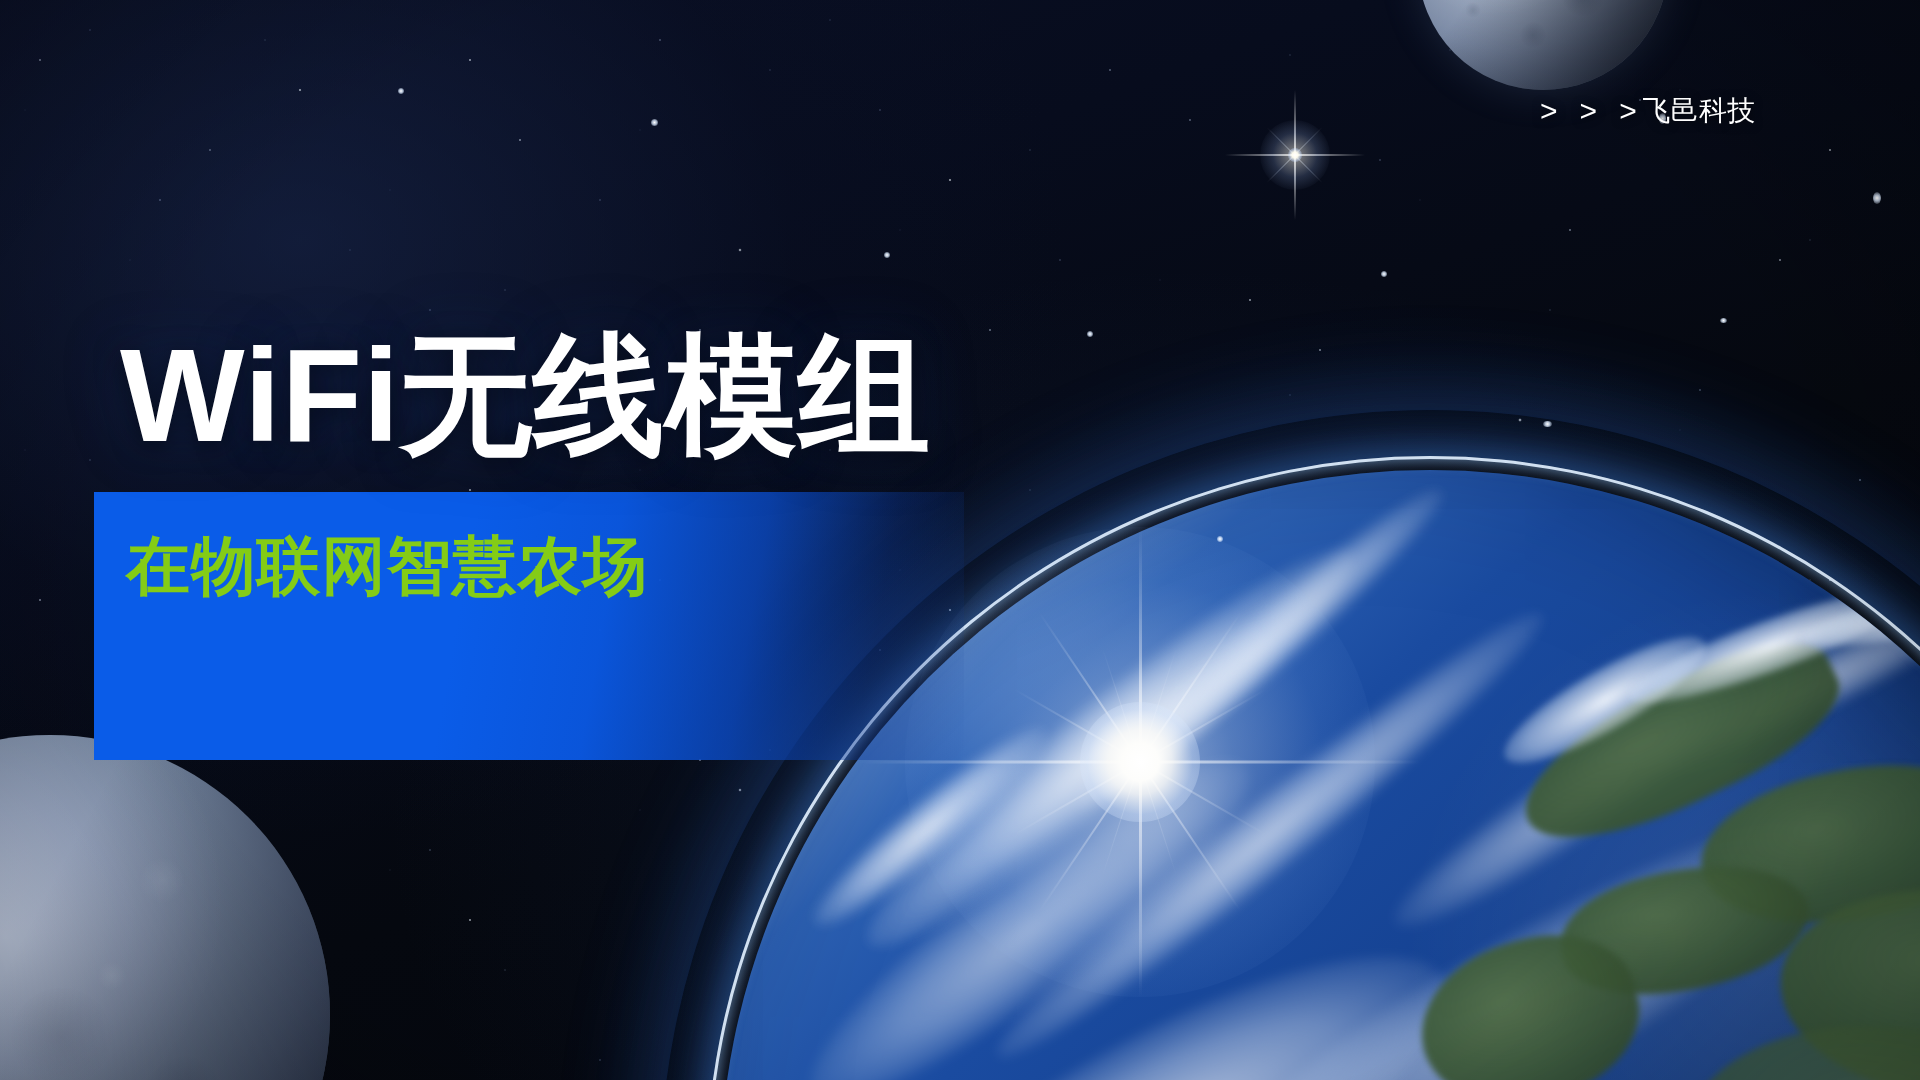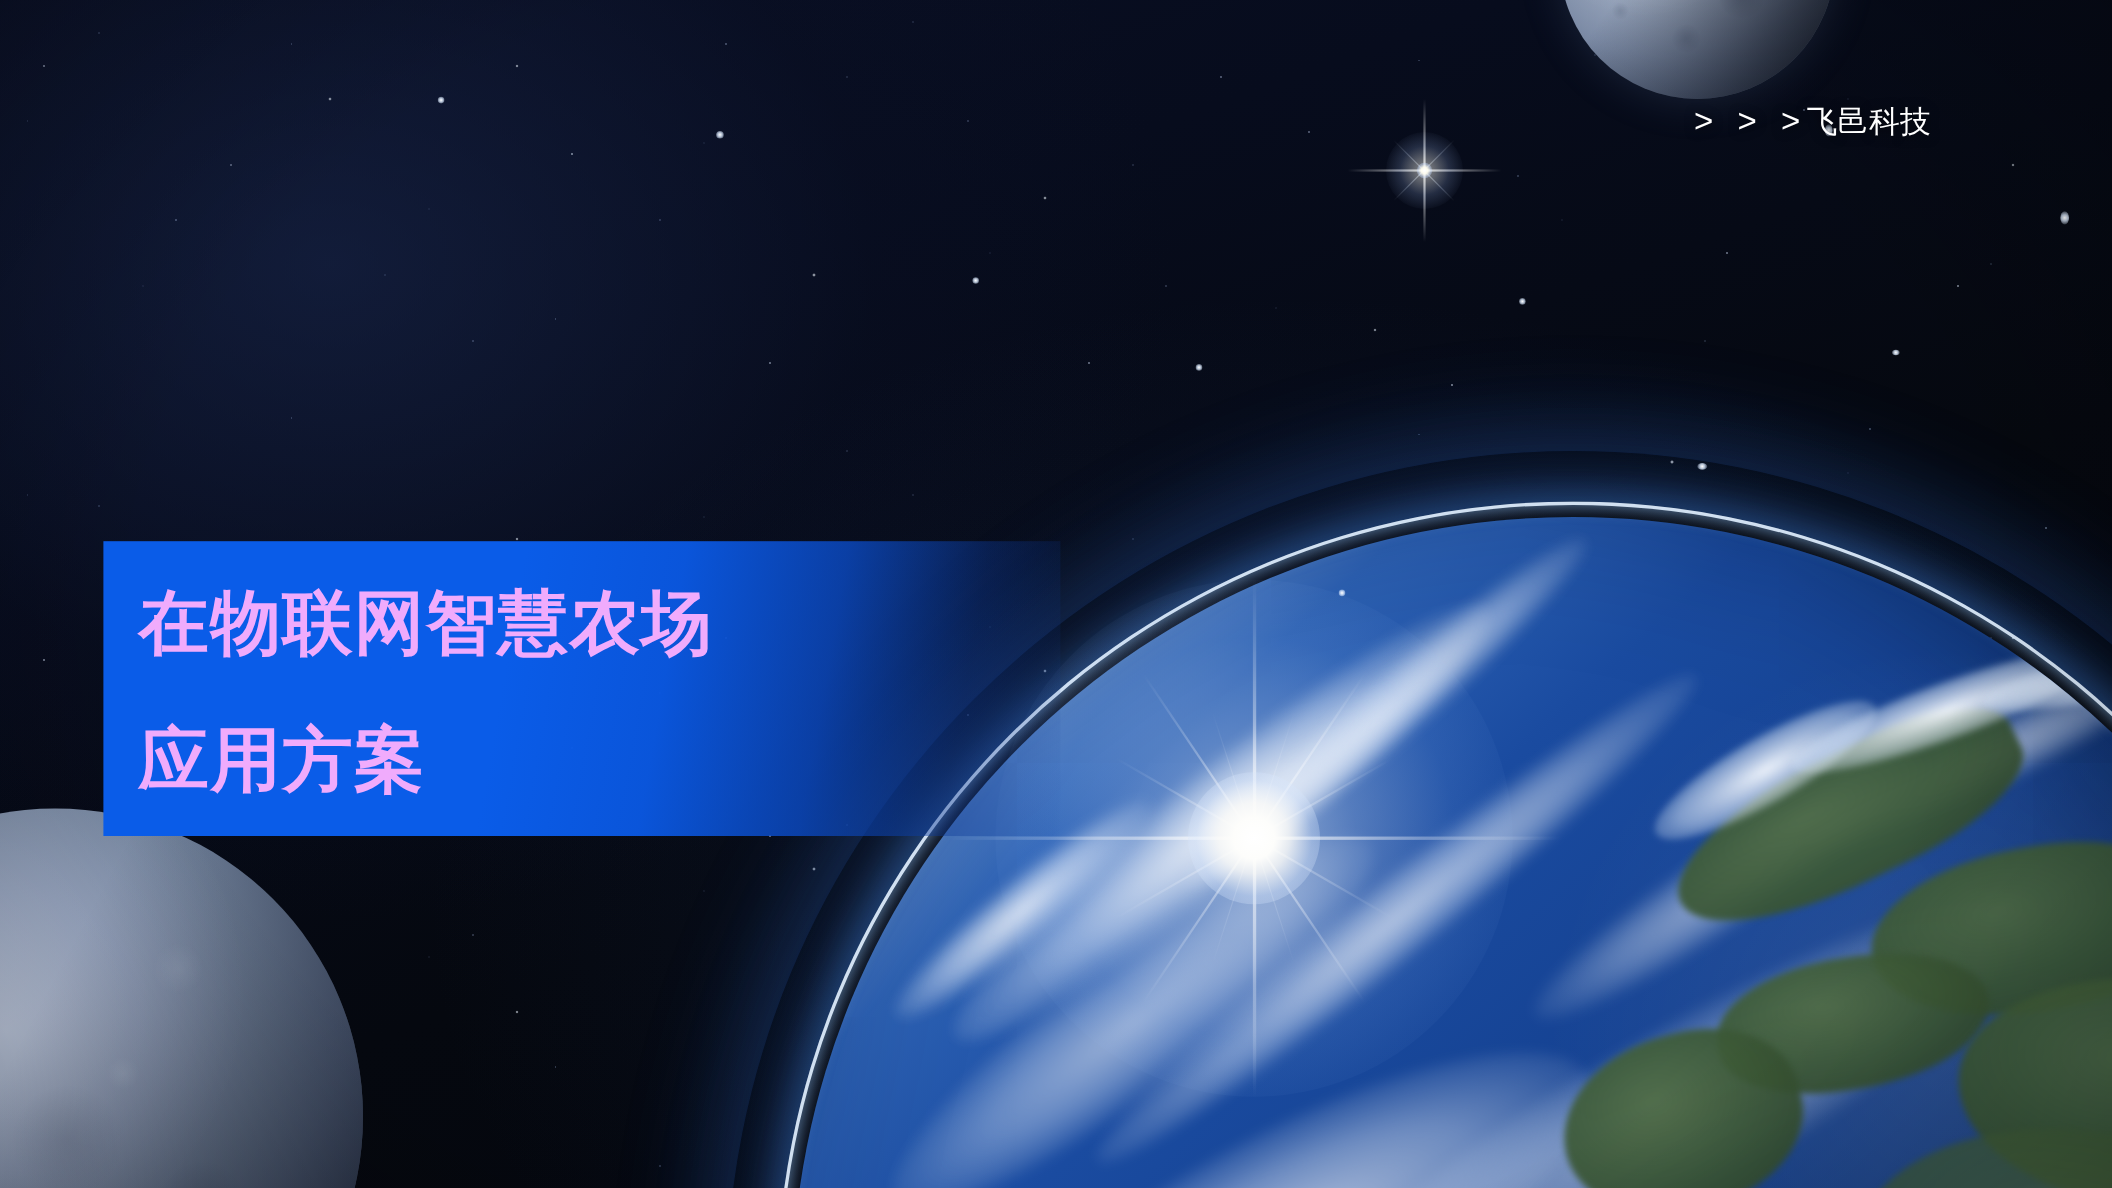--- a/index.html
+++ b/index.html
@@ -314,21 +314,21 @@
     width: 870px; height: 268px;
     z-index: 25;
     background: linear-gradient(100deg,
       #0a5ce8 0%, #0a5ce8 42%, rgba(10,88,226,.96) 58%,
       rgba(11,75,198,.80) 74%, rgba(12,56,150,.42) 88%, rgba(12,40,110,0) 100%);
   }
   .subtext {
     position: absolute;
     left: 126px; top: 504px;
     z-index: 26;
-    color: #f0abfc;
+    color: #84cc16;
     font-size: 64px;
     font-weight: 700;
     line-height: 1.95;
     letter-spacing: 0.02em;
     white-space: nowrap;
   }
   .subtext .line { display: block; }
 
   
   .vignette {
@@ -422,20 +422,20 @@
   <div class="ministar" style="left:1720px; top:318px; width:7px;  height:5px;"></div>
   <div class="ministar" style="left:398px;  top:88px;  width:6px;  height:6px;"></div>
 
   <div class="vignette"></div>
 
   <div class="logo">
     <span class="chev">&gt;  &gt;  &gt;</span>
     <span class="brand">飞邑科技</span>
   </div>
 
+  <div class="headline">WiFi无线模组</div>
 
   <div class="subbox"></div>
   <div class="subtext">
     <span class="line">在物联网智慧农场</span>
-    <span class="line">应用方案</span>
   </div>
 
 </div>
 
 </body></html>

